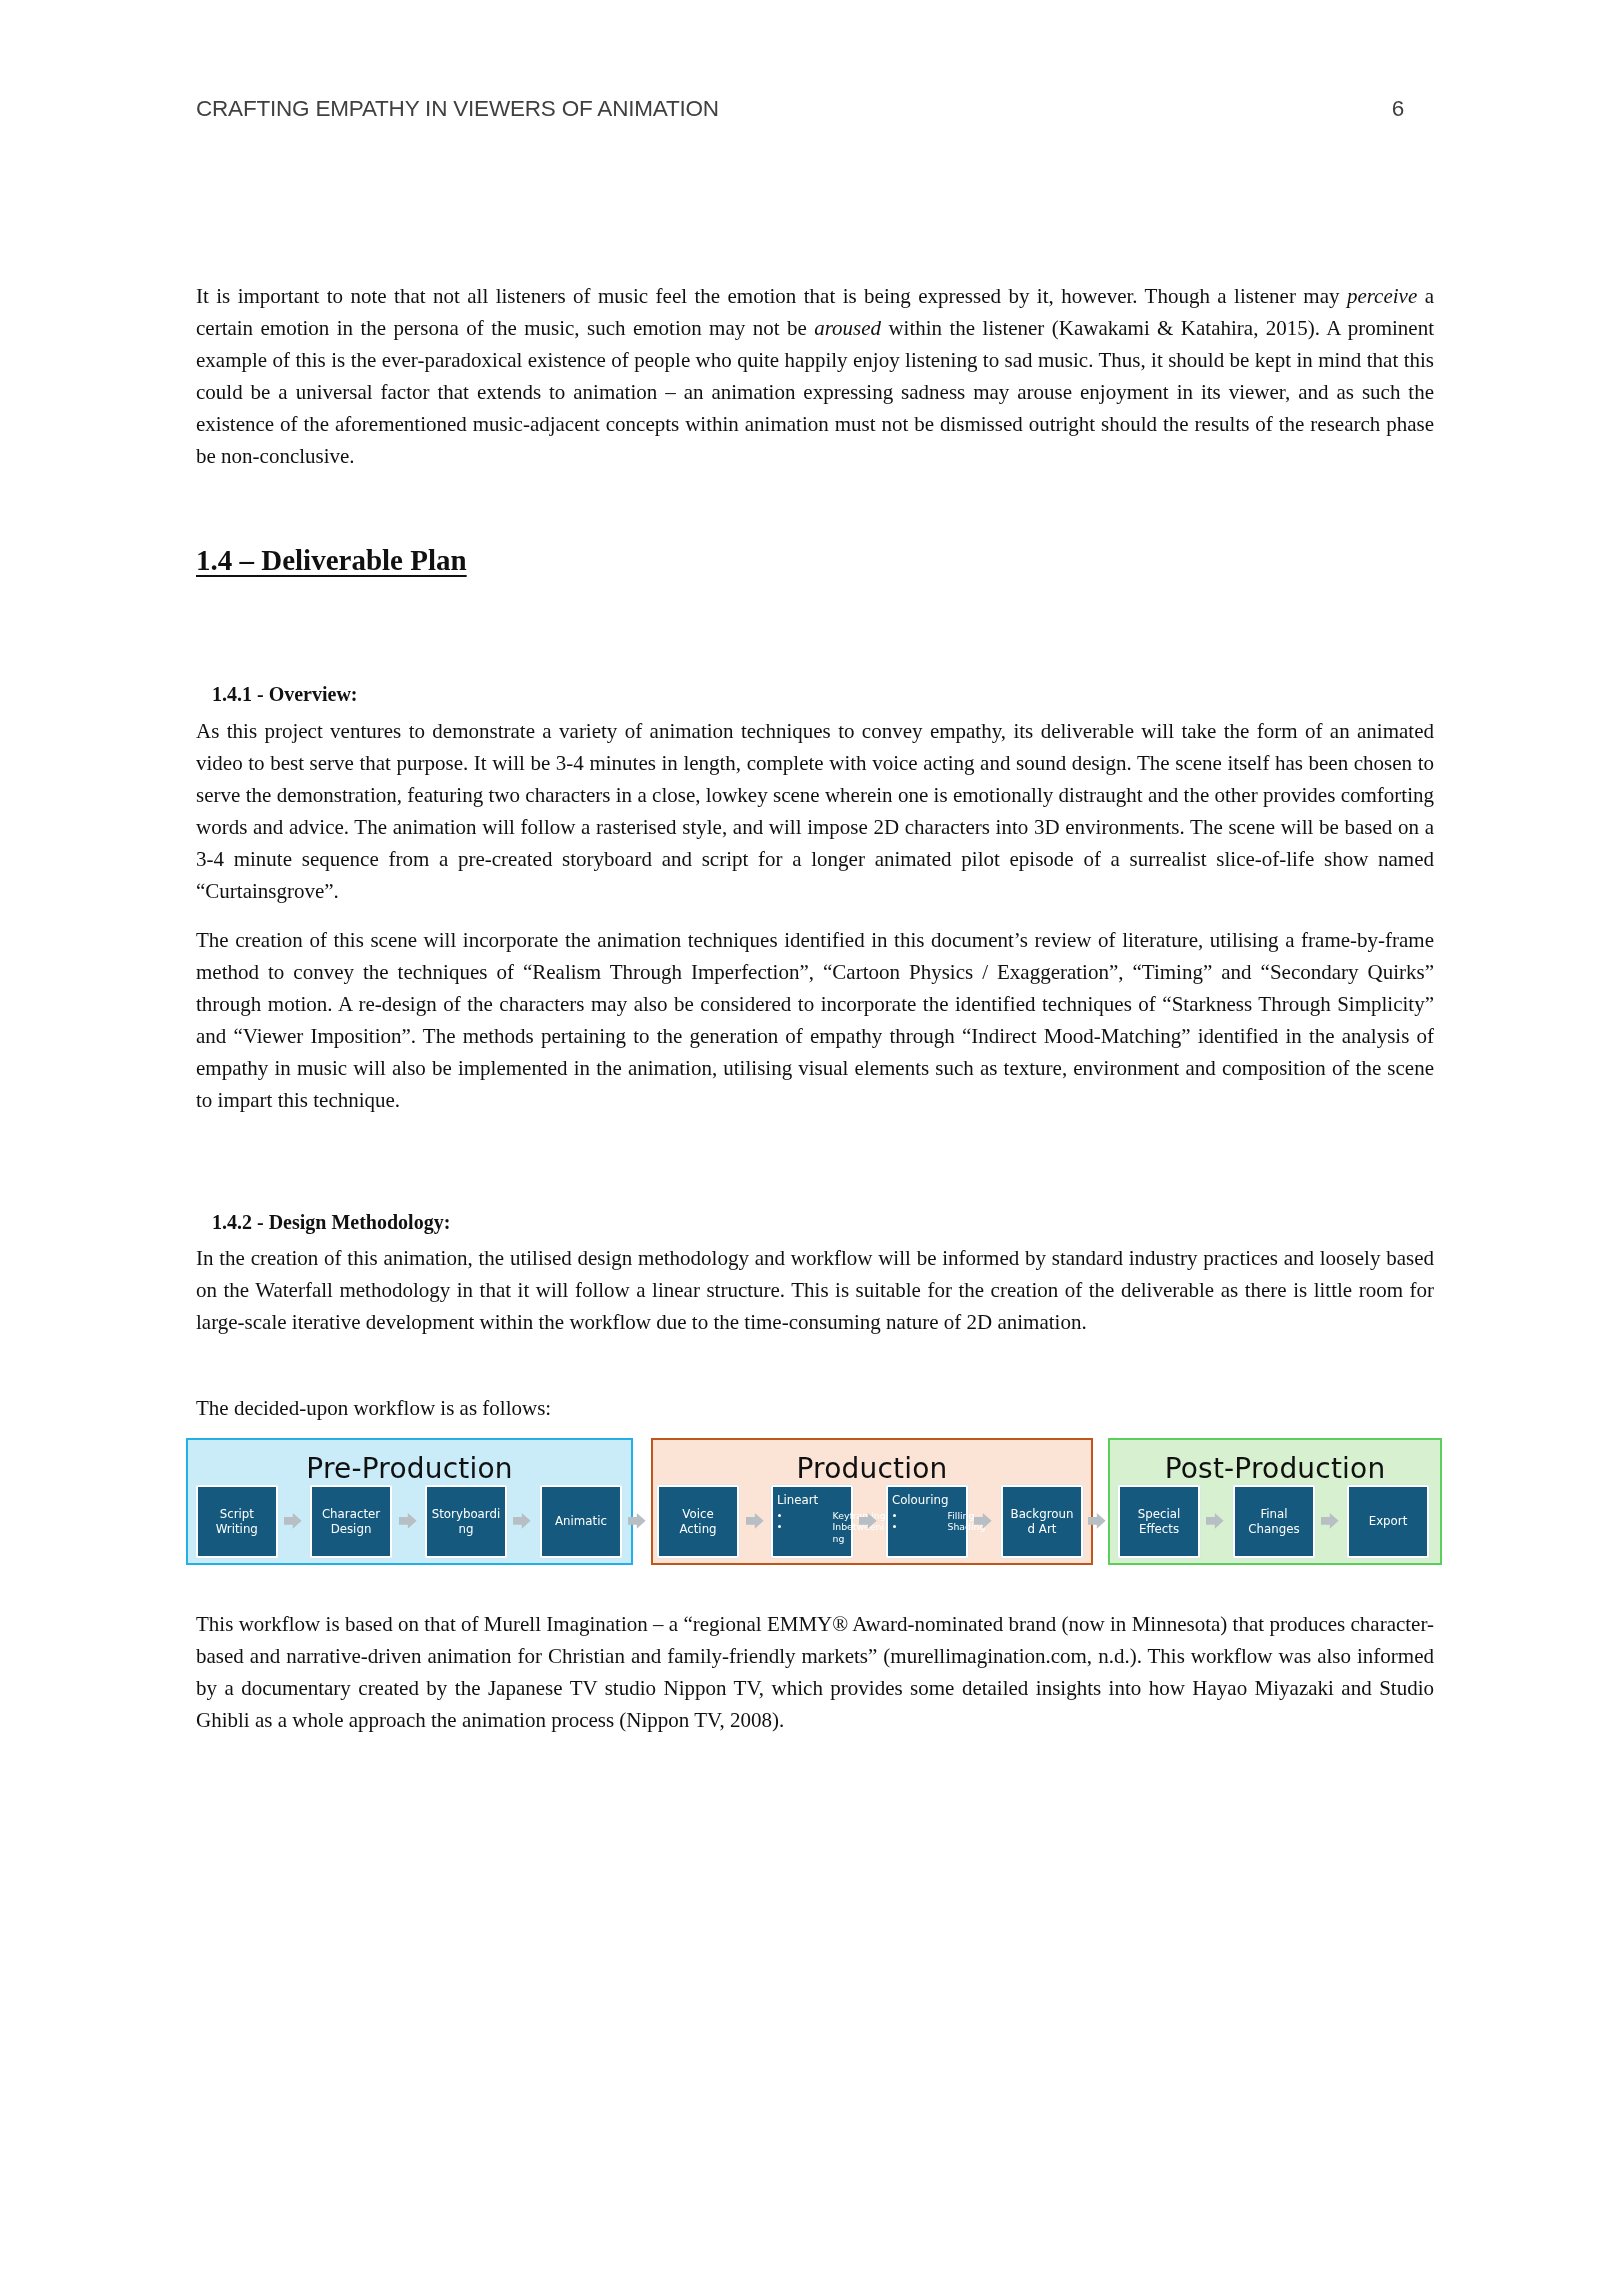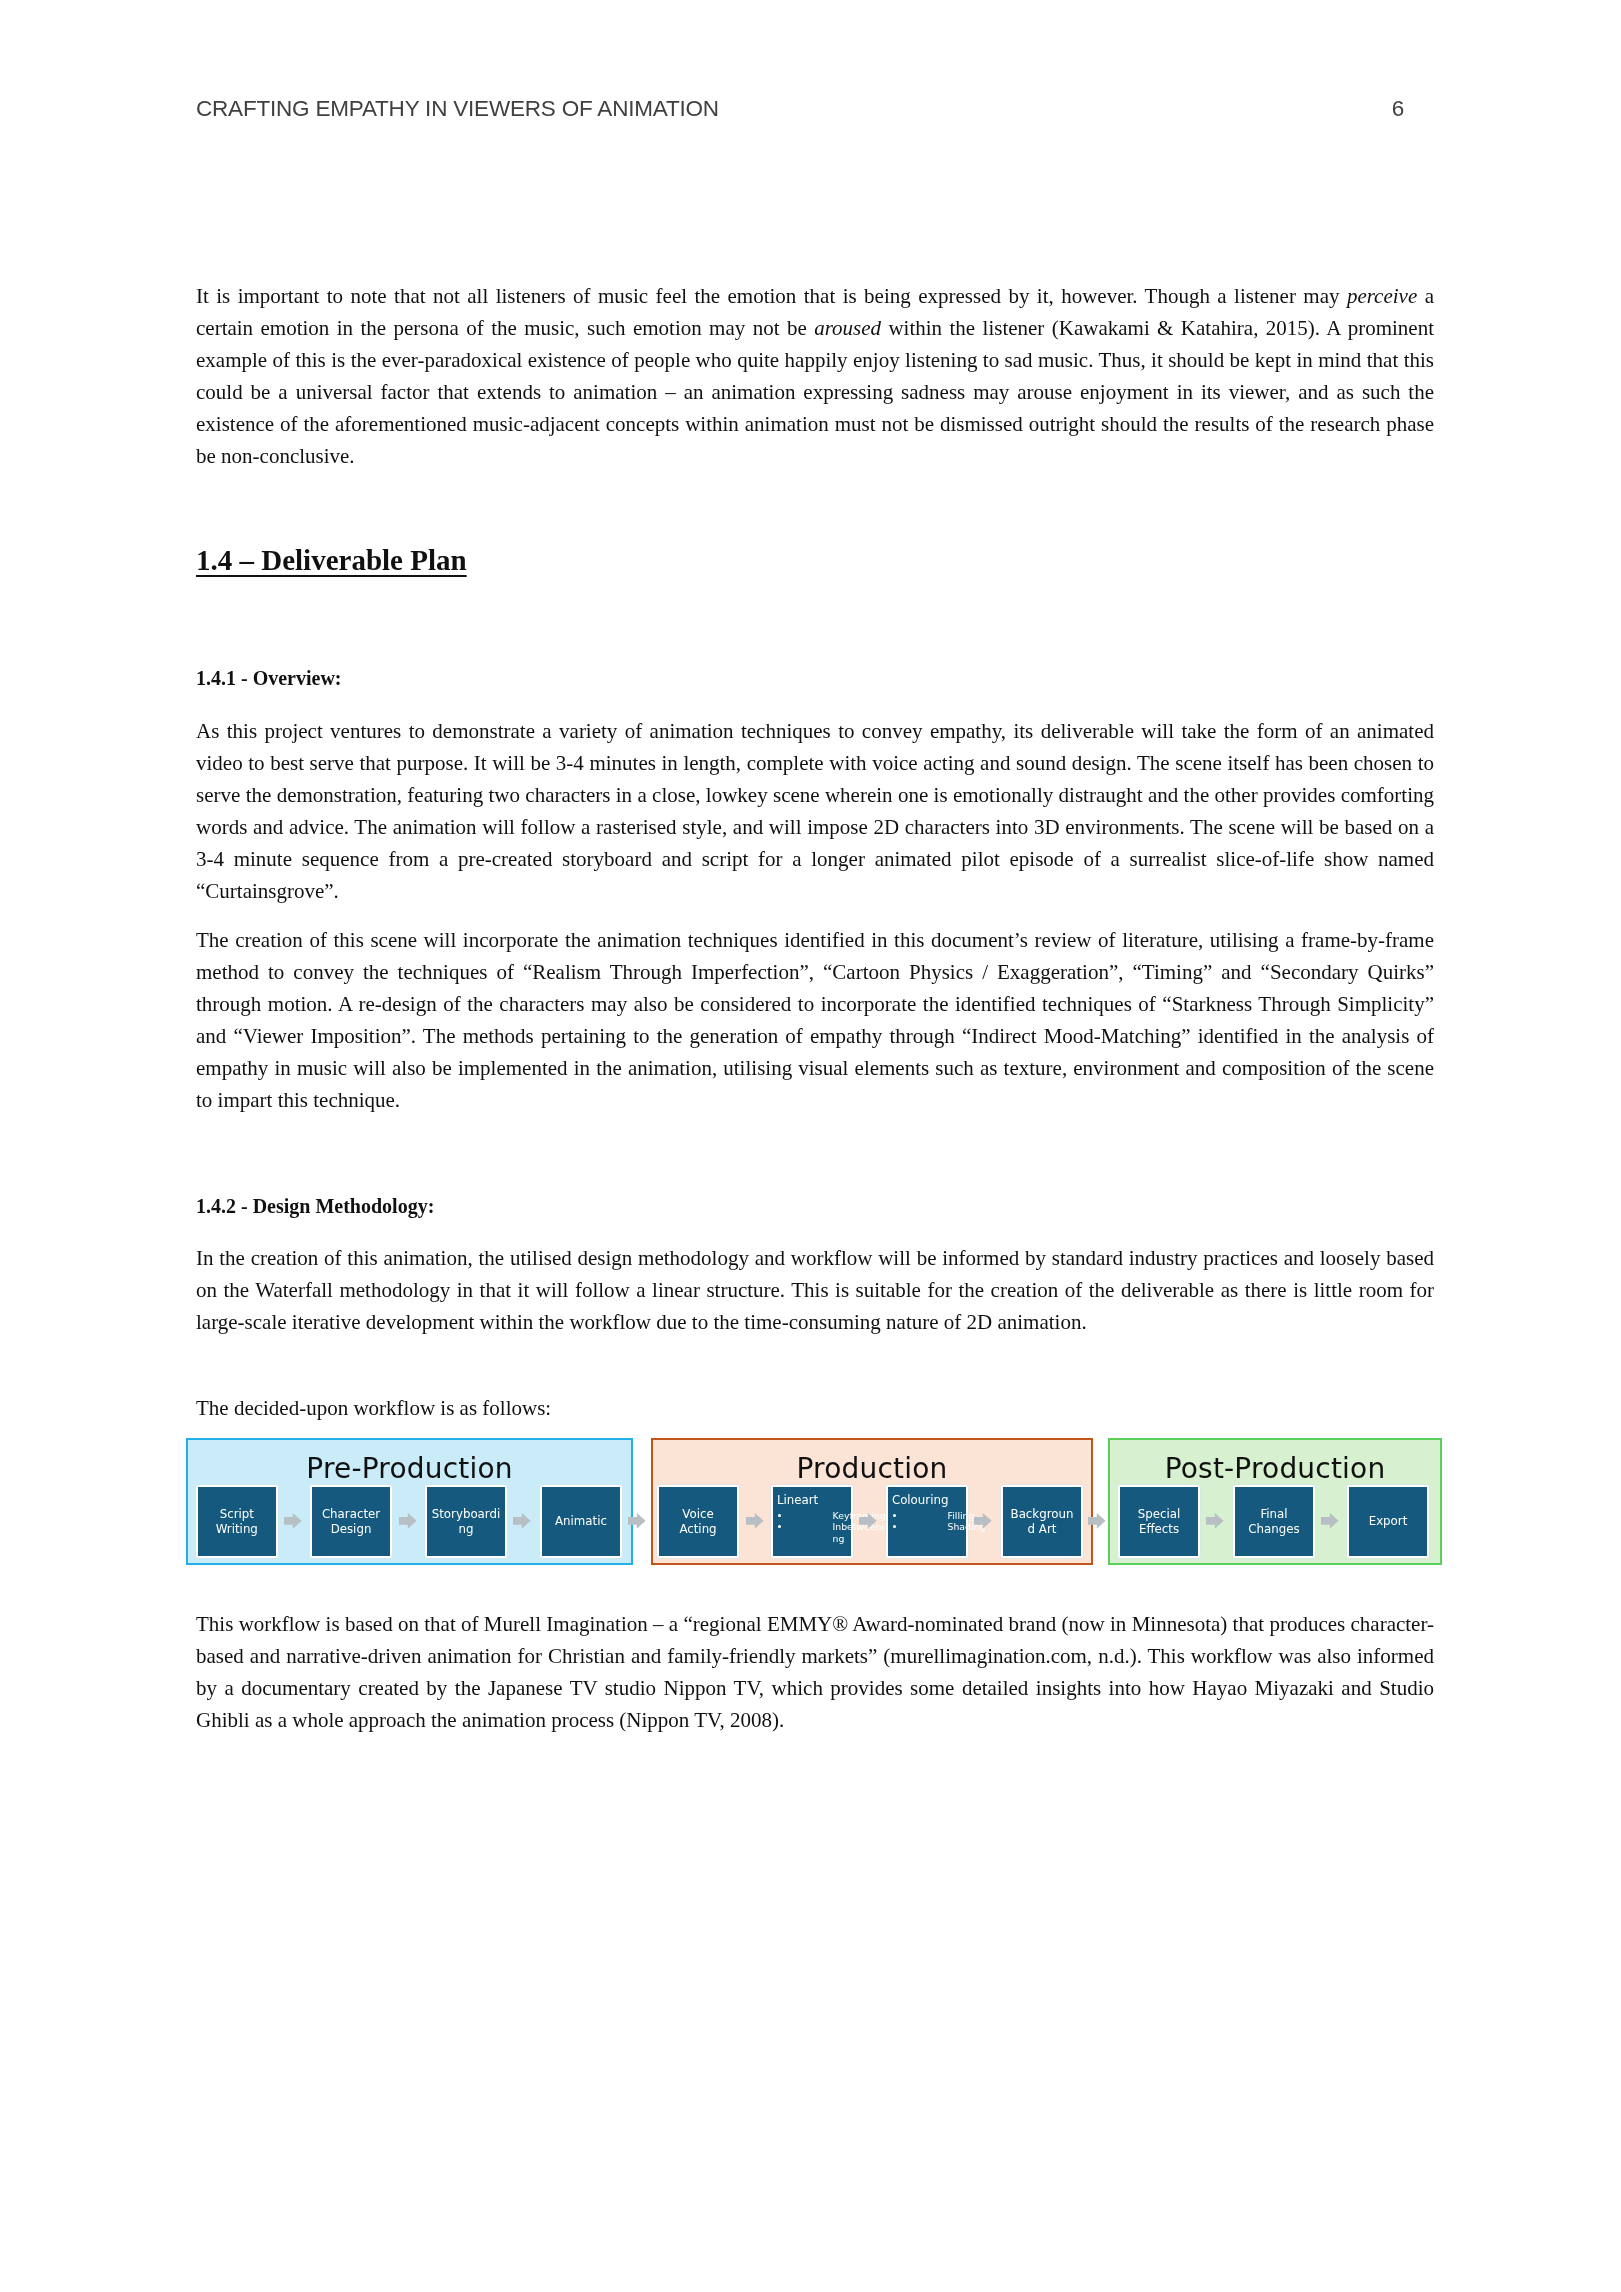--- a/index.html
+++ b/index.html
@@ -19,21 +19,21 @@
   .body-text i { font-style: italic; margin-top: 48px; }
   .h2 {
     position: absolute; left: 196px; top: 544px;
     font-family: "Liberation Serif", serif; font-weight: bold; font-size: 29px;
     text-decoration: underline; text-decoration-thickness: 2px; text-underline-offset: 4.9px;
     color: #111; margin: 0;
   }
   .h3 {
     position: absolute; left: 196px;
     font-family: "Liberation Serif", serif; font-weight: bold; font-size: 20px;
-    color: #111; margin: 0;
+    color: #111; margin: 16px;
   }
   
   .diagram { position: absolute; left: 186px; top: 1438px; width: 1257px; height: 137px; }
   .phase {
     position: absolute; top: 0; height: 127px; box-sizing: border-box;
   }
   .phase-title {
     position: absolute; left: 0; right: 0; top: 11.8px; text-align: center;
     font-family: "DejaVu Sans", sans-serif; font-size: 28px; color: #111; letter-spacing: 0.2px;
   }

